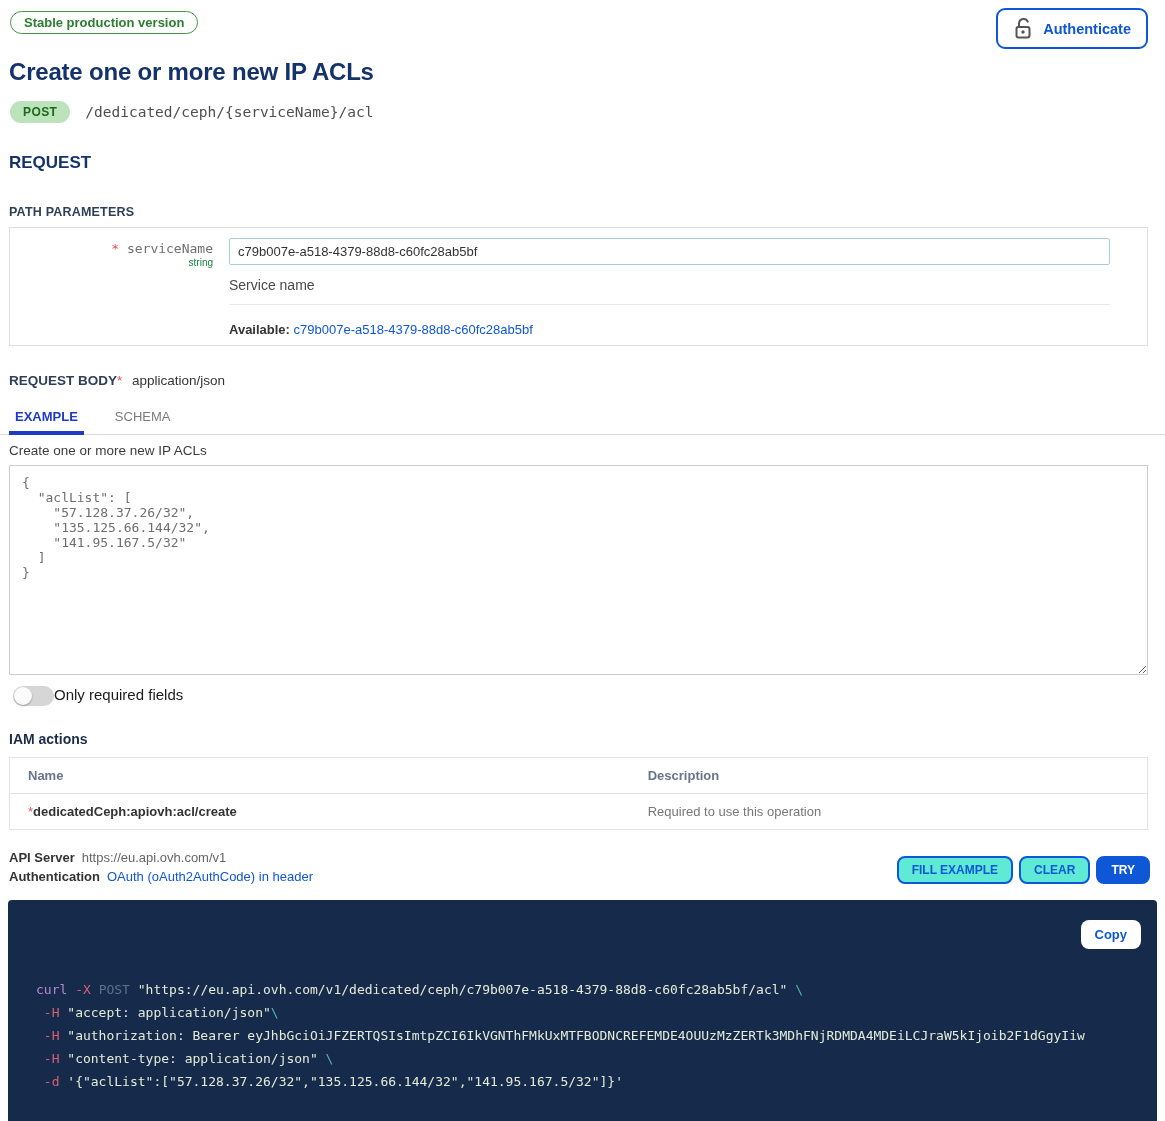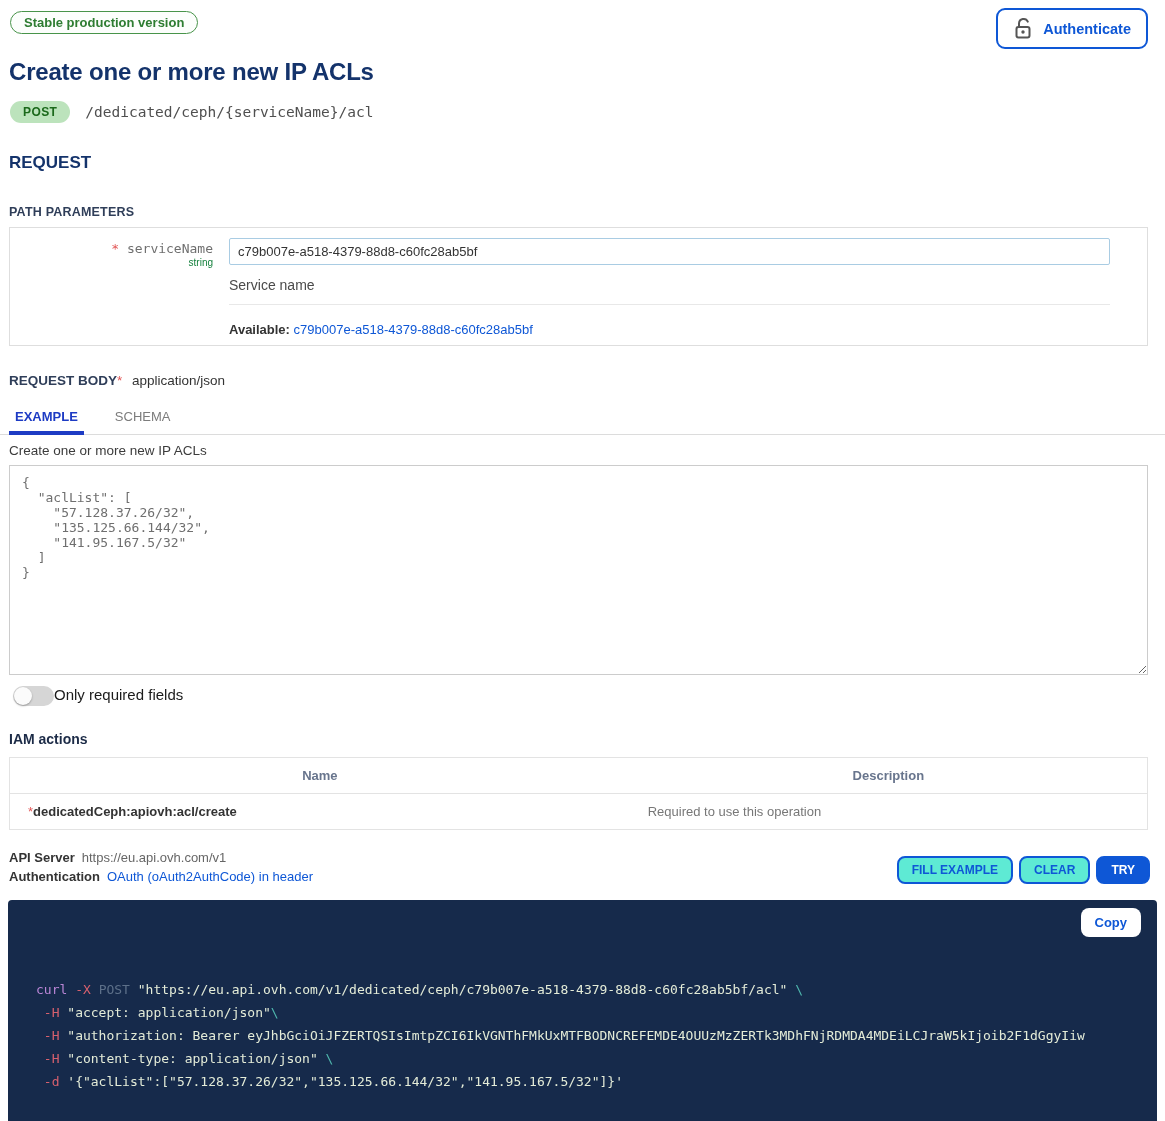--- a/index.html
+++ b/index.html
@@ -69,21 +69,21 @@
     color:#6f6f6f; padding:9px 12px; background:#fff;
   }
 
   .toggle-row { display:flex; gap:0; margin:11px 0 0 13px; }
   .toggle { width:41px; height:20px; background:#d6d6d6; border-radius:10px; position:relative; cursor:pointer; flex-shrink:0; }
   .toggle .knob { position:absolute; left:1px; top:1px; width:18px; height:18px; background:#fbfbfb; border-radius:50%; box-shadow:0 1px 2px rgba(0,0,0,0.3); }
   .toggle-label { font-size:15px; color:#1b1b1b; }
 
   .iam-heading { font-size:14px; font-weight:700; color:#1c2b47; margin:25px 0 10px 9px; }
   .iam-table { margin:9px 17px 0 9px; border:1px solid #e3e3e3; border-collapse:collapse; width:calc(100% - 26px); }
-  .iam-table th { text-align:center; font-size:13px; color:#68758d; font-weight:700; padding:10px 18px; border-bottom:1px solid #e3e3e3; }
+  .iam-table th { text-align:left; font-size:13px; color:#68758d; font-weight:700; padding:10px 18px; border-bottom:1px solid #e3e3e3; }
   .iam-table td { font-size:13px; padding:10px 18px; }
   .iam-table .col-name { width:54.5%; }
   .iam-name { font-weight:700; color:#333; }
   .iam-desc { color:#777; }
 
   
   .server-row { display:flex; justify-content:space-between; align-items:flex-end; margin:16px 15px 0 9px; }
   .kv-line { font-size:13px; margin-top:4px; }
   .kv-line .k { font-weight:700; color:#333; margin-right:7px; }
   .kv-line .v { color:#666; }
@@ -96,21 +96,21 @@
   .action-btn.primary { background:var(--accent,#0e57d6); color:#fff; }
 
   
   .code-block {
     background:var(--code-bg,#162a4b); border-radius:4px; margin:16px 8px 0 8px; position:relative;
     font-family:"DejaVu Sans Mono", monospace; font-size:13px; line-height:23px;
     white-space:pre; overflow:hidden; color:var(--code-string,#e4ecd8);
     padding:9px 0 12px 28px;
   }
   .copy-btn {
-    position:absolute; top:8px; right:16px; background:#fff; color:var(--accent,#0e57d6);
+    position:absolute; top:20px; right:16px; background:#fff; color:var(--accent,#0e57d6);
     font-weight:700; font-size:13px; border:none; border-radius:8px; padding:7px 14px;
     font-family:"Liberation Sans", sans-serif; cursor:pointer;
   }
   .tok-cmd { color:var(--code-cmd,#bb86d7); }
   .tok-flag { color:var(--code-flag,#d6606e); }
   .tok-muted { color:var(--code-muted,#5d7089); }
   .tok-str { color:var(--code-string,#e4ecd8); }
   .tok-esc { color:var(--code-esc,#4fb8ae); }
 
   .lock-icon { display:block; }

